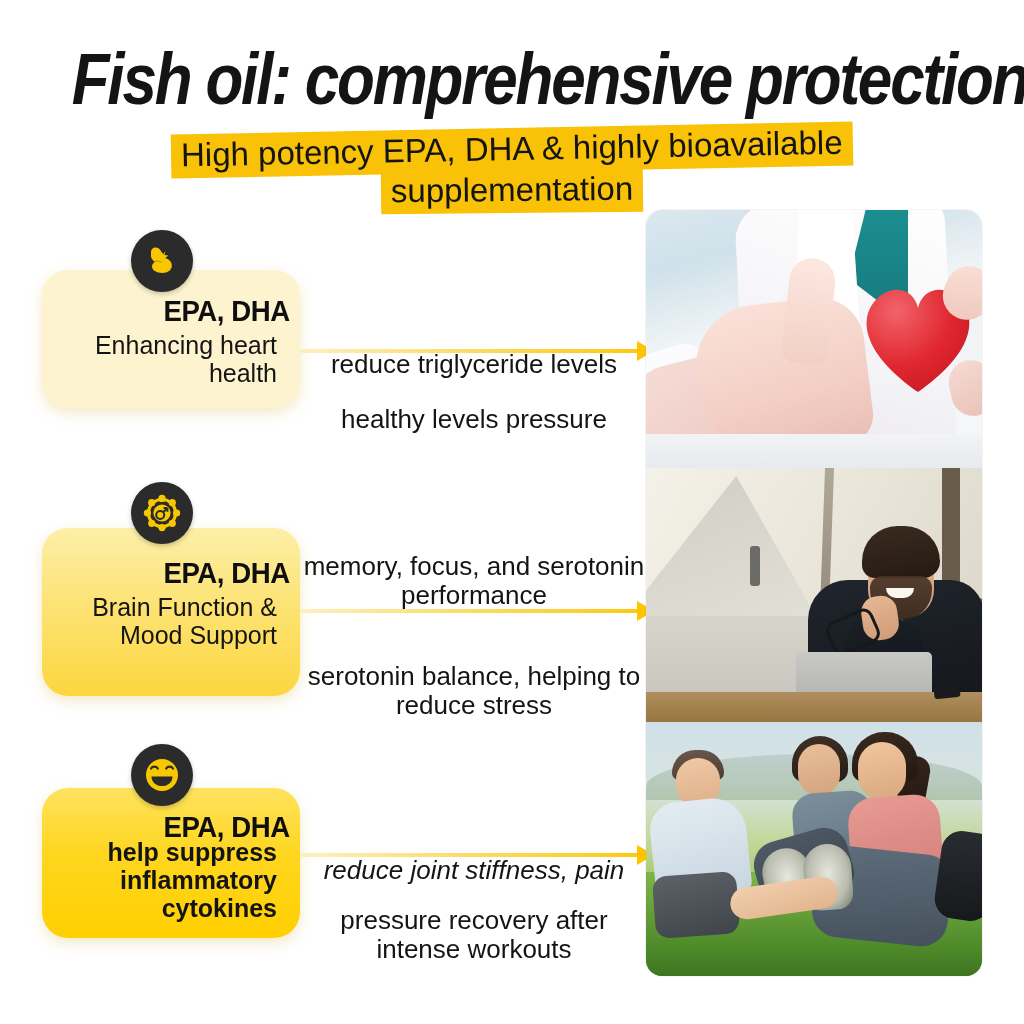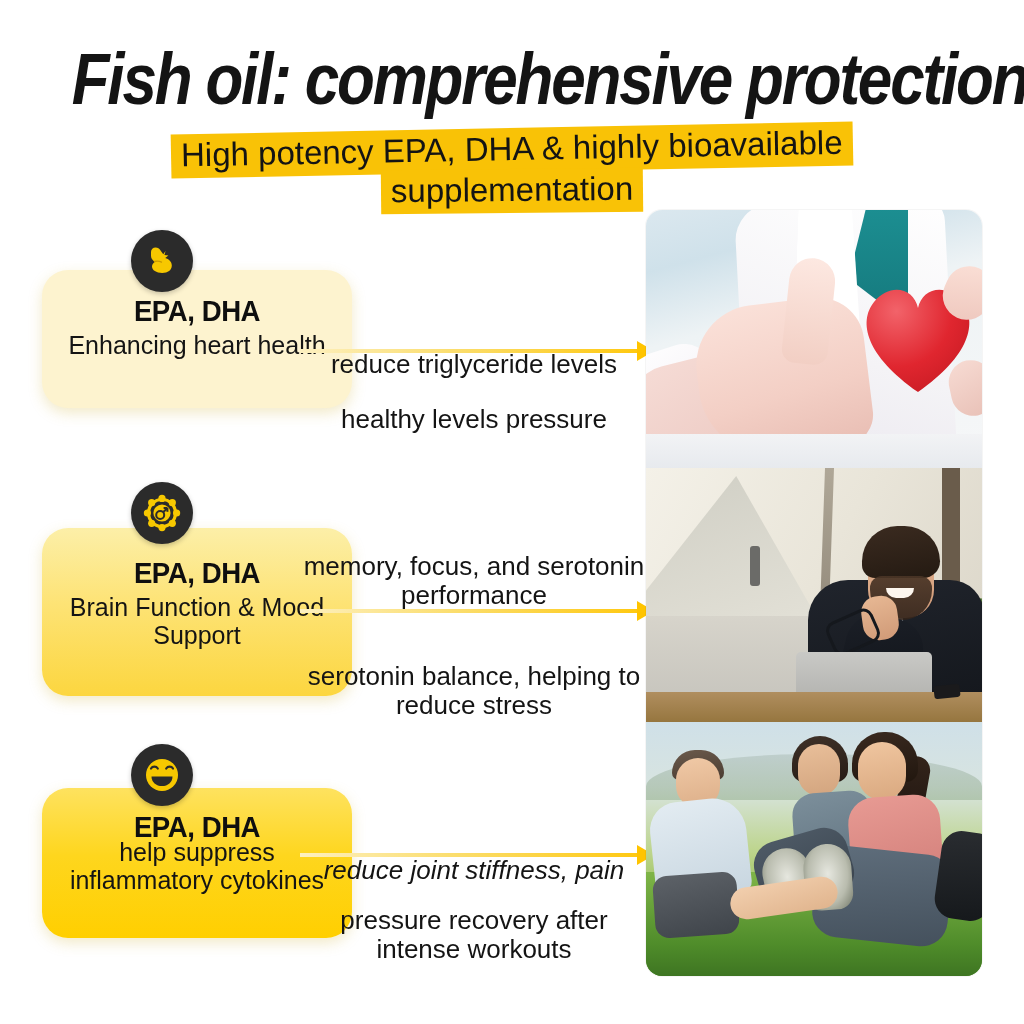--- a/index.html
+++ b/index.html
@@ -46,24 +46,24 @@
   
   .row{position:absolute;left:0;width:660px;}
   .row1{top:214px;}
   .row2{top:478px;}
   .row3{top:740px;}
 
   
   .card{
     position:absolute;
     left:42px;
-    width:310px;
+    width:258px;
     border-radius:26px;
     box-shadow:0 5px 14px rgba(210,180,60,0.28);
-    text-align:center;
+    text-align:right;
     box-sizing:border-box;
   }
   .card1{
     top:56px;height:138px;
     background:#FDF3CF;
     padding-top:26px;
   }
   .card2{
     top:50px;height:168px;
     background:linear-gradient(180deg,#FCEFA8 0%,#FDE375 45%,#FCD63F 100%);
@@ -80,23 +80,23 @@
     letter-spacing:-0.5px;
     color:#0f0f0f;
     transform:scaleX(0.92);
     line-height:1.0;
   }
   .card-sub{
     font-size:25px;
     line-height:1.12;
     color:#141414;
     margin-top:5px;
-    padding:0 14px;
-  }
-  .card3 .card-sub{margin-top:-4px;}
+    padding:0 23px;
+  }
+  .card3 .card-sub{margin-top:-4px;font-weight:bold;}
 
   
   .badge{
     position:absolute;
     left:131px;
     width:62px;height:62px;
     border-radius:50%;
     background:#2b2b2b;
     display:flex;align-items:center;justify-content:center;
     box-shadow:0 2px 5px rgba(0,0,0,0.22);

